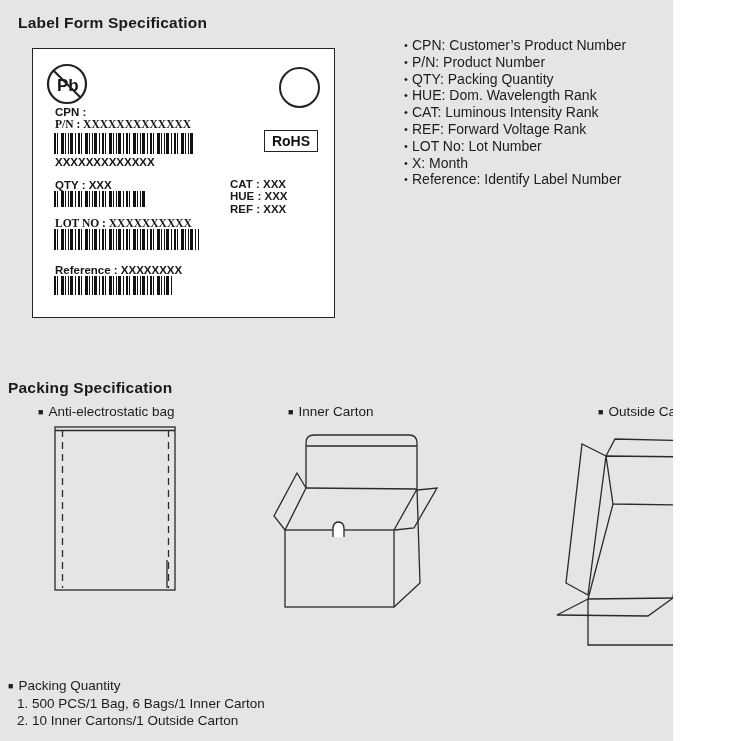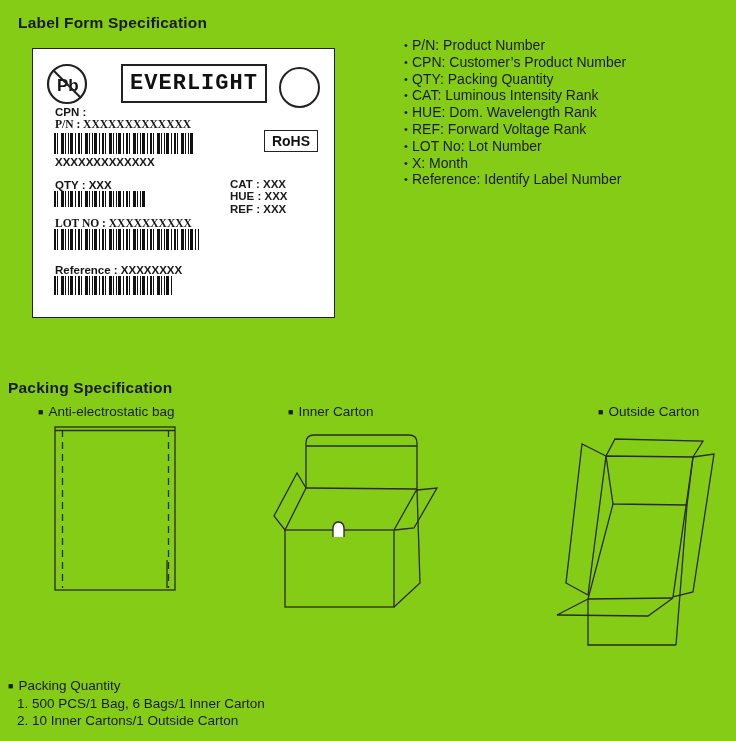--- a/index.html
+++ b/index.html
@@ -1,17 +1,17 @@
 <!DOCTYPE html>
 <html><head>
 <meta charset="utf-8">
 <style>
   html,body{margin:0;padding:0;background:#fff;}
   .page{
-    position:relative;width:736px;height:741px;background:#84cc16;overflow:hidden;
+    position:relative;width:673px;height:741px;background:#e5e5e5;overflow:hidden;
     font-family:"Liberation Sans",sans-serif;color:#1a1a1a;
   }
   .abs{position:absolute;}
   .h1{font-size:15.5px;font-weight:bold;letter-spacing:.2px;}
   
   .label-card{left:32px;top:48px;width:301px;height:268px;border:1.5px solid #222;background:#fff;}
   .brand-box{left:88px;top:15px;width:142px;height:35px;border:2px solid #222;
     display:flex;align-items:center;justify-content:center;
     font-family:"Liberation Mono",monospace;font-weight:bold;font-size:22px;letter-spacing:1px;color:#111;}
   .round-mark{left:246px;top:18px;width:37px;height:37px;border:2px solid #222;border-radius:50%;}
@@ -47,23 +47,20 @@
   <div class="abs h1" style="left:18px;top:14px;">Label Form Specification</div>
 
   <div class="abs label-card">
 
     <svg class="abs" style="left:12px;top:13px;" width="44" height="44" viewBox="0 0 44 44">
       <circle cx="22" cy="22" r="19" fill="none" stroke="#222" stroke-width="2.2"></circle>
       <text x="12" y="29" font-family="Liberation Sans, sans-serif" font-size="17" font-weight="bold" fill="#151515">Pb</text>
       <line x1="8" y1="8" x2="36" y2="36" stroke="#222" stroke-width="2.2"></line>
     </svg>
 
-    <div class="abs brand-box">
-      <span>EVERLIGHT</span>
-    </div>
 
     <div class="abs round-mark"></div>
 
     <div class="abs lbl-txt" style="left:22px;top:57px;">CPN :</div>
     <div class="abs lbl-txt" style="left:22px;top:69px;font-family:Liberation Serif, serif;">P/N : XXXXXXXXXXXXX</div>
     <div class="abs barcode" style="left:21px;top:84px;width:140px;height:21px;"></div>
     <div class="abs lbl-txt" style="left:22px;top:107px;">XXXXXXXXXXXXX</div>
 
     <div class="abs rohs-box">
       <span>RoHS</span>
@@ -79,25 +76,25 @@
     </div>
 
     <div class="abs lbl-txt" style="left:22px;top:168px;font-family:Liberation Serif, serif;">LOT NO : XXXXXXXXXX</div>
     <div class="abs barcode" style="left:21px;top:180px;width:145px;height:21px;"></div>
 
     <div class="abs lbl-txt" style="left:22px;top:215px;">Reference : XXXXXXXX</div>
     <div class="abs barcode" style="left:21px;top:227px;width:119px;height:19px;"></div>
   </div>
 
   <div class="abs legend">
+    <div class="legend-item"><span class="li-dot">•</span><span>CPN: Customer’s Product Number</span></div>
     <div class="legend-item"><span class="li-dot">•</span><span>P/N: Product Number</span></div>
-    <div class="legend-item"><span class="li-dot">•</span><span>CPN: Customer’s Product Number</span></div>
     <div class="legend-item"><span class="li-dot">•</span><span>QTY: Packing Quantity</span></div>
+    <div class="legend-item"><span class="li-dot">•</span><span>HUE: Dom. Wavelength Rank</span></div>
     <div class="legend-item"><span class="li-dot">•</span><span>CAT: Luminous Intensity Rank</span></div>
-    <div class="legend-item"><span class="li-dot">•</span><span>HUE: Dom. Wavelength Rank</span></div>
     <div class="legend-item"><span class="li-dot">•</span><span>REF: Forward Voltage Rank</span></div>
     <div class="legend-item"><span class="li-dot">•</span><span>LOT No: Lot Number</span></div>
     <div class="legend-item"><span class="li-dot">•</span><span>X: Month</span></div>
     <div class="legend-item"><span class="li-dot">•</span><span>Reference: Identify Label Number</span></div>
   </div>
 
   <div class="abs h1" style="left:8px;top:379px;">Packing Specification</div>
 
   <div class="abs sec-label" style="left:38px;top:404px;">
     <span class="sq">■</span><span>Anti-electrostatic bag</span>

